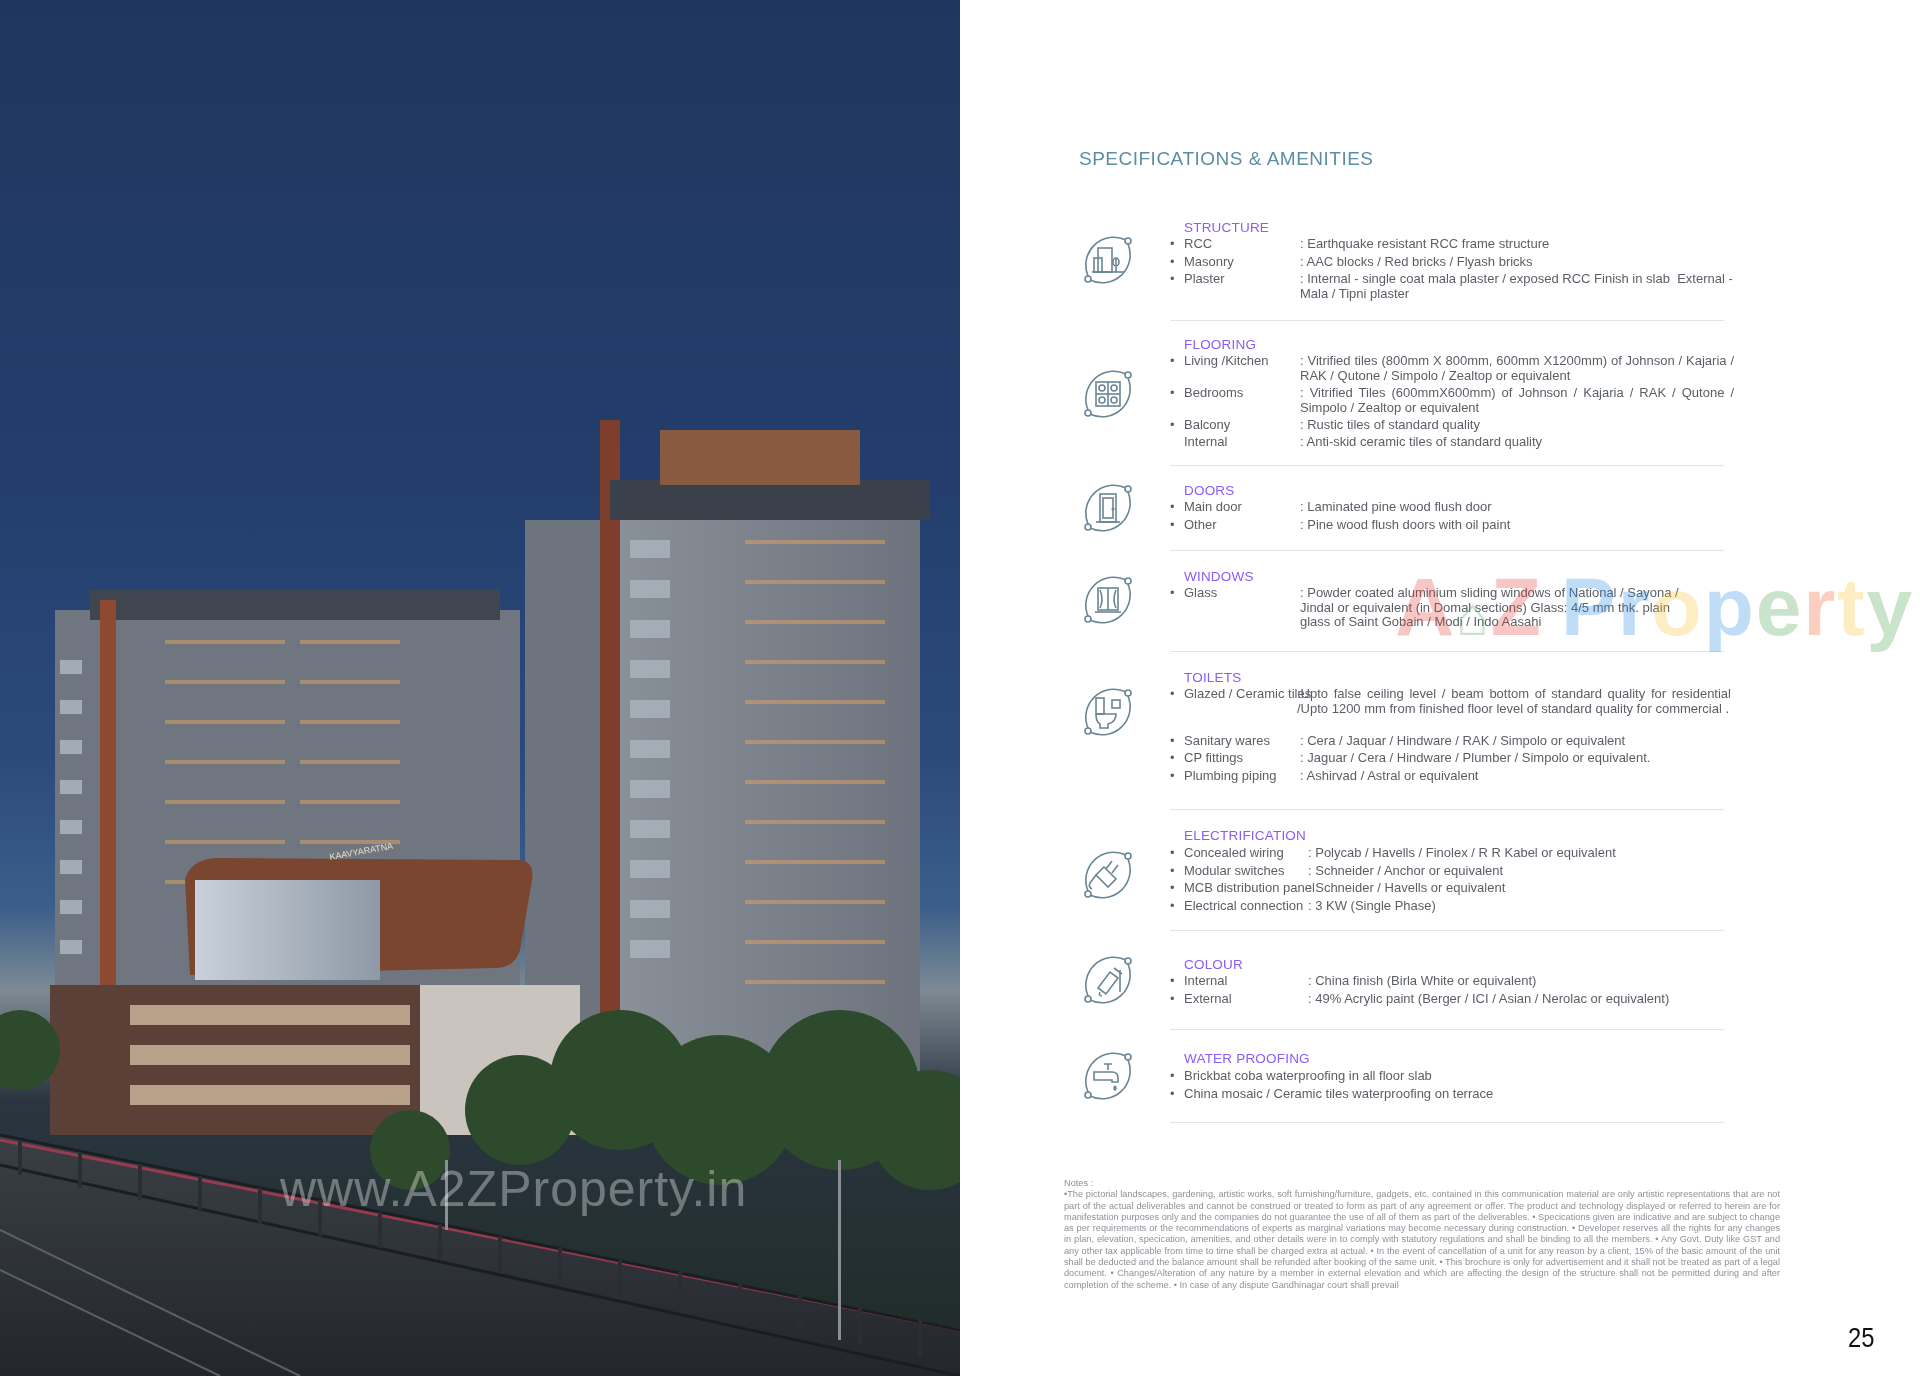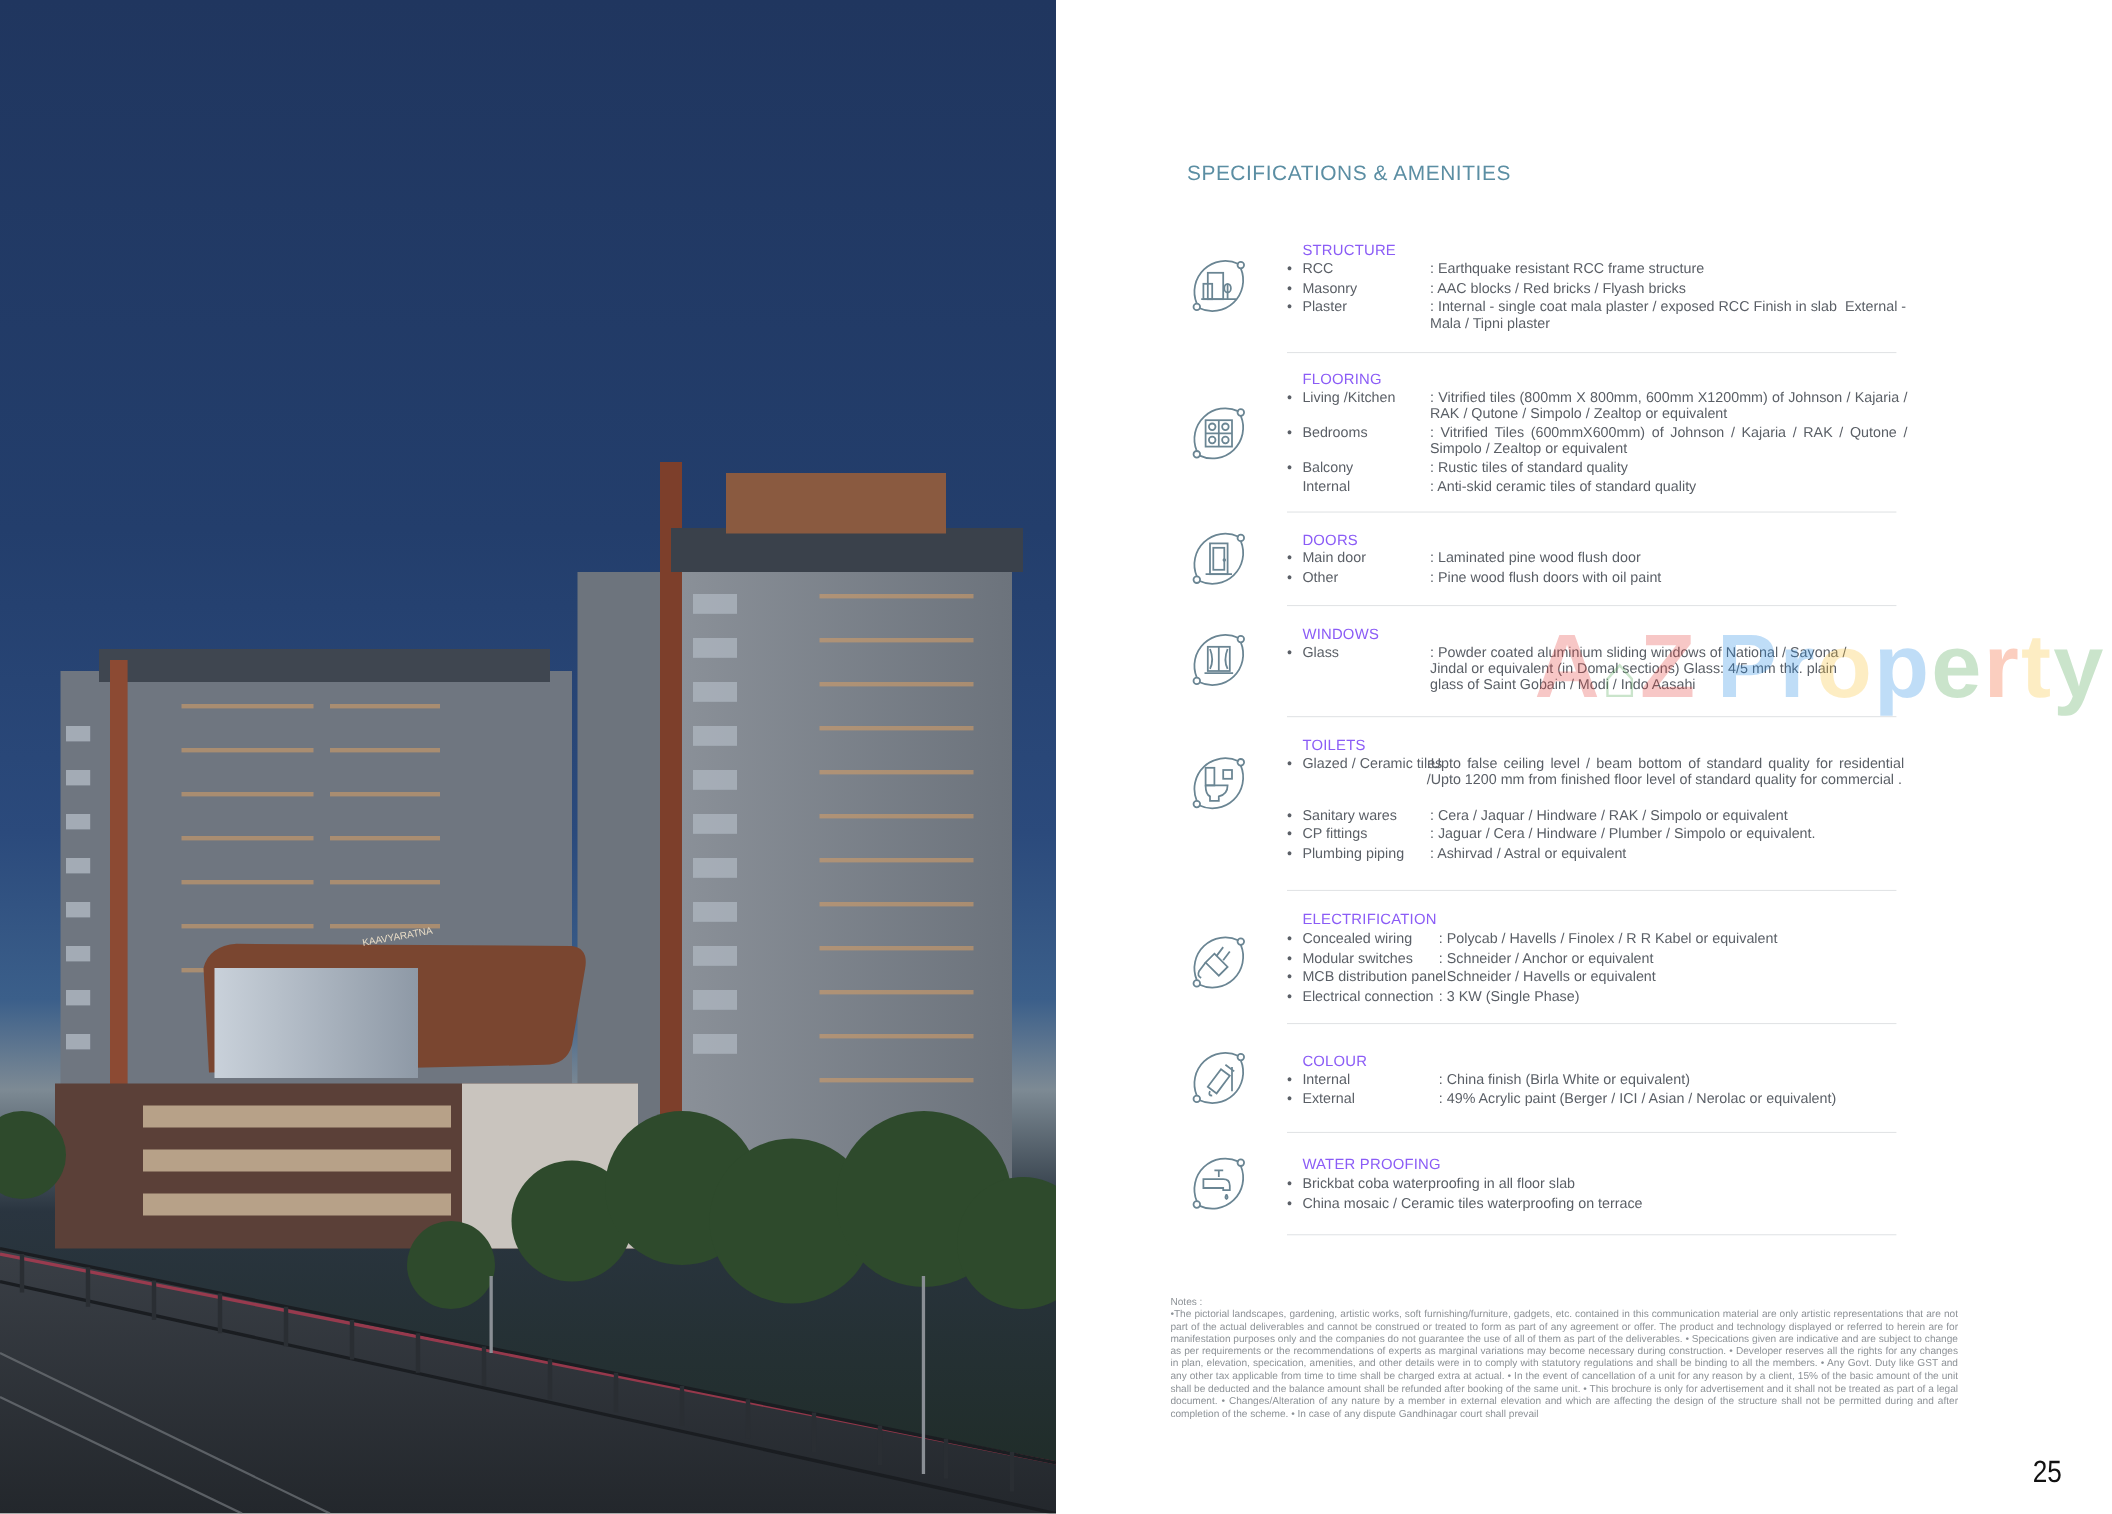--- a/index.html
+++ b/index.html
@@ -186,20 +186,21 @@
     </g>
     <g stroke="#6a6e73" stroke-width="2" opacity="0.8">
       <line x1="0" y1="1230" x2="300" y2="1376"></line>
         <line x1="0" y1="1270" x2="220" y2="1376"></line>
     </g>
     <rect x="838" y="1160" width="3" height="180" fill="#8a8f95"></rect>
     <rect x="445" y="1160" width="3" height="70" fill="#8a8f95"></rect>
 
     <text x="330" y="860" font-size="9" fill="#e8dcc6" transform="rotate(-10 330 860)" font-family="Liberation Sans, sans-serif">KAAVYARATNA</text>
   </svg>
+  <div class="watermark-left">www.A2ZProperty.in</div>
 </div>
 
 <div class="page">
   <div class="page-title">SPECIFICATIONS &amp; AMENITIES</div>
 
   <div class="spec" style="top:0">
     <div class="icon-wrap" style="top:228px">
       <svg viewBox="0 0 64 64" fill="none" stroke="#6a8593" stroke-width="1.6">
           <path d="M50 12 A28 28 0 0 0 12 48"></path>
           <path d="M14 52 A28 28 0 0 0 52 16"></path>

